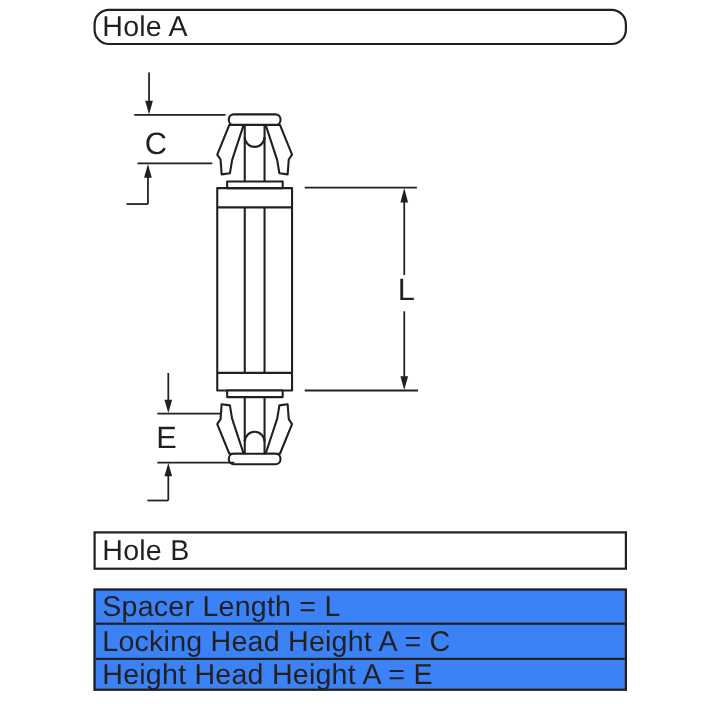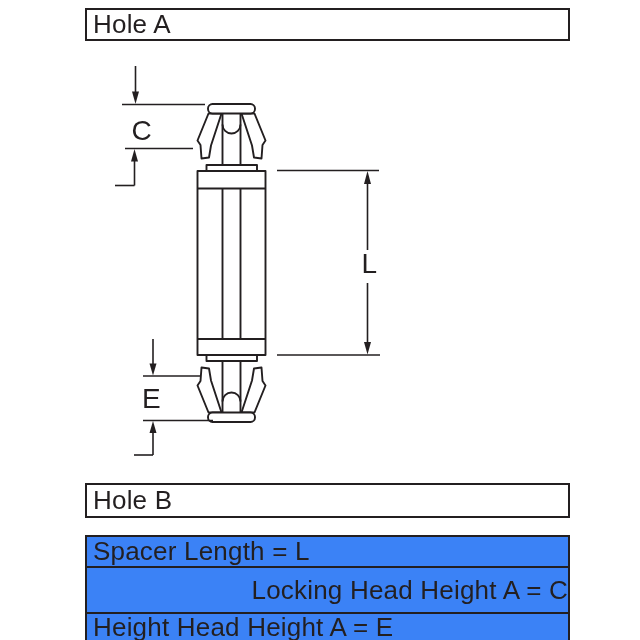--- a/index.html
+++ b/index.html
@@ -22,42 +22,42 @@
     width: 485px;
     border: 2.5px solid #231f20;
     box-sizing: border-box;
     display: flex;
     align-items: center;
     padding-left: 6px;
     font-size: 26px;
     letter-spacing: 0.2px;
     background: #ffffff;
   }
-  #hole-a-box { top: 8px;   height: 33px; }
+  #hole-a-box { top: 8px;   height: 33px; border-radius: 14px; }
   #hole-b-box { top: 483px; height: 35px; }
   #legend-table {
     position: absolute;
     left: 85px;
     top: 535px;
     width: 485px;
     border: 2.5px solid #231f20;
     box-sizing: border-box;
     background: #3b82f6;
   }
   .legend-row {
     display: flex;
     align-items: center;
     padding-left: 6px;
     font-size: 26px;
     letter-spacing: 0.2px;
     box-sizing: border-box;
   }
   .legend-row + .legend-row { border-top: 2.5px solid #231f20; }
   .legend-row:nth-child(1) { height: 29px; }
-  .legend-row:nth-child(2) { height: 46px; justify-content: flex-end; }
+  .legend-row:nth-child(2) { height: 32px; }
   .legend-row:nth-child(3) { height: 28px; }
   #drawing-svg {
     position: absolute;
     left: 0;
     top: 0;
   }
   #drawing-svg .part { stroke: #231f20; stroke-width: 1.9; fill: none; stroke-linejoin: round; }
   #drawing-svg .part-fill { stroke: #231f20; stroke-width: 1.9; fill: #ffffff; stroke-linejoin: round; }
   #drawing-svg .dim { stroke: #231f20; stroke-width: 1.6; fill: none; }
   #drawing-svg .arrow { fill: #231f20; stroke: none; }

